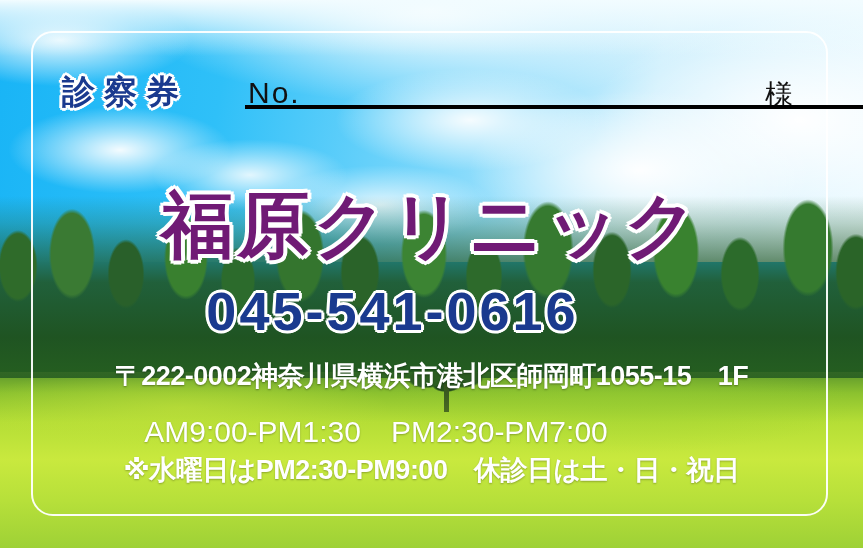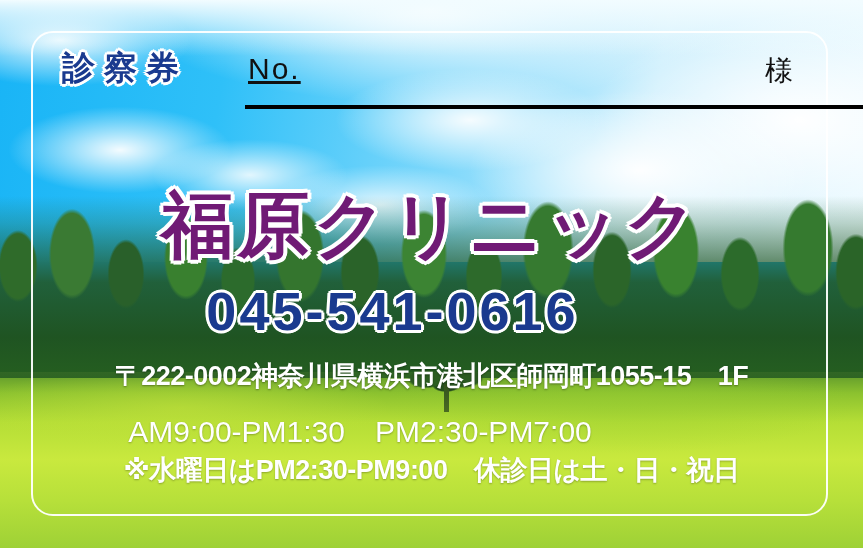--- a/index.html
+++ b/index.html
@@ -74,21 +74,21 @@
   }
 
   
   .frame{
     position:absolute;left:31px;top:31px;width:797px;height:485px;
     border:2px solid rgba(255,255,255,.95);border-radius:22px;
     box-sizing:border-box;pointer-events:none;
   }
 
   
-  .hdr{position:absolute;left:0;top:46px;width:741px;height:56px;padding-left:45px;}
+  .hdr{position:absolute;left:0;top:70px;width:741px;height:56px;padding-left:45px;}
   .shinsatsu{
     position:absolute;left:62px;top:0px;
     font-size:33px;font-weight:bold;letter-spacing:9px;
     color:#1a3a8f;
     text-shadow:
       -2px -2px 0 #fff, 2px -2px 0 #fff, -2px 2px 0 #fff, 2px 2px 0 #fff,
       -3px 0 0 #fff, 3px 0 0 #fff, 0 -3px 0 #fff, 0 3px 0 #fff;
     white-space:nowrap;
   }
   .no-label{
@@ -123,21 +123,21 @@
       -3px 0 0 #fff, 3px 0 0 #fff, 0 -3px 0 #fff, 0 3px 0 #fff;
     white-space:nowrap;
   }
   .address{
     position:absolute;left:0;top:358px;width:863px;text-align:center;
     font-size:27px;font-weight:bold;color:#fff;letter-spacing:-0.5px;
     text-shadow:0 1px 2px rgba(0,0,0,.35);
     white-space:nowrap;
   }
   .hours1{
-    position:absolute;left:0;top:412px;width:720px;text-align:center;
+    position:absolute;left:16px;top:412px;width:720px;text-align:center;
     font-size:30px;color:#fff;letter-spacing:0px;
     text-shadow:0 1px 2px rgba(0,0,0,.28);
     white-space:nowrap;
   }
   .hours2{
     position:absolute;left:0;top:452px;width:863px;text-align:center;
     font-size:27px;font-weight:bold;color:#fff;letter-spacing:-0.5px;
     text-shadow:0 1px 2px rgba(0,0,0,.28);
     white-space:nowrap;
   }

